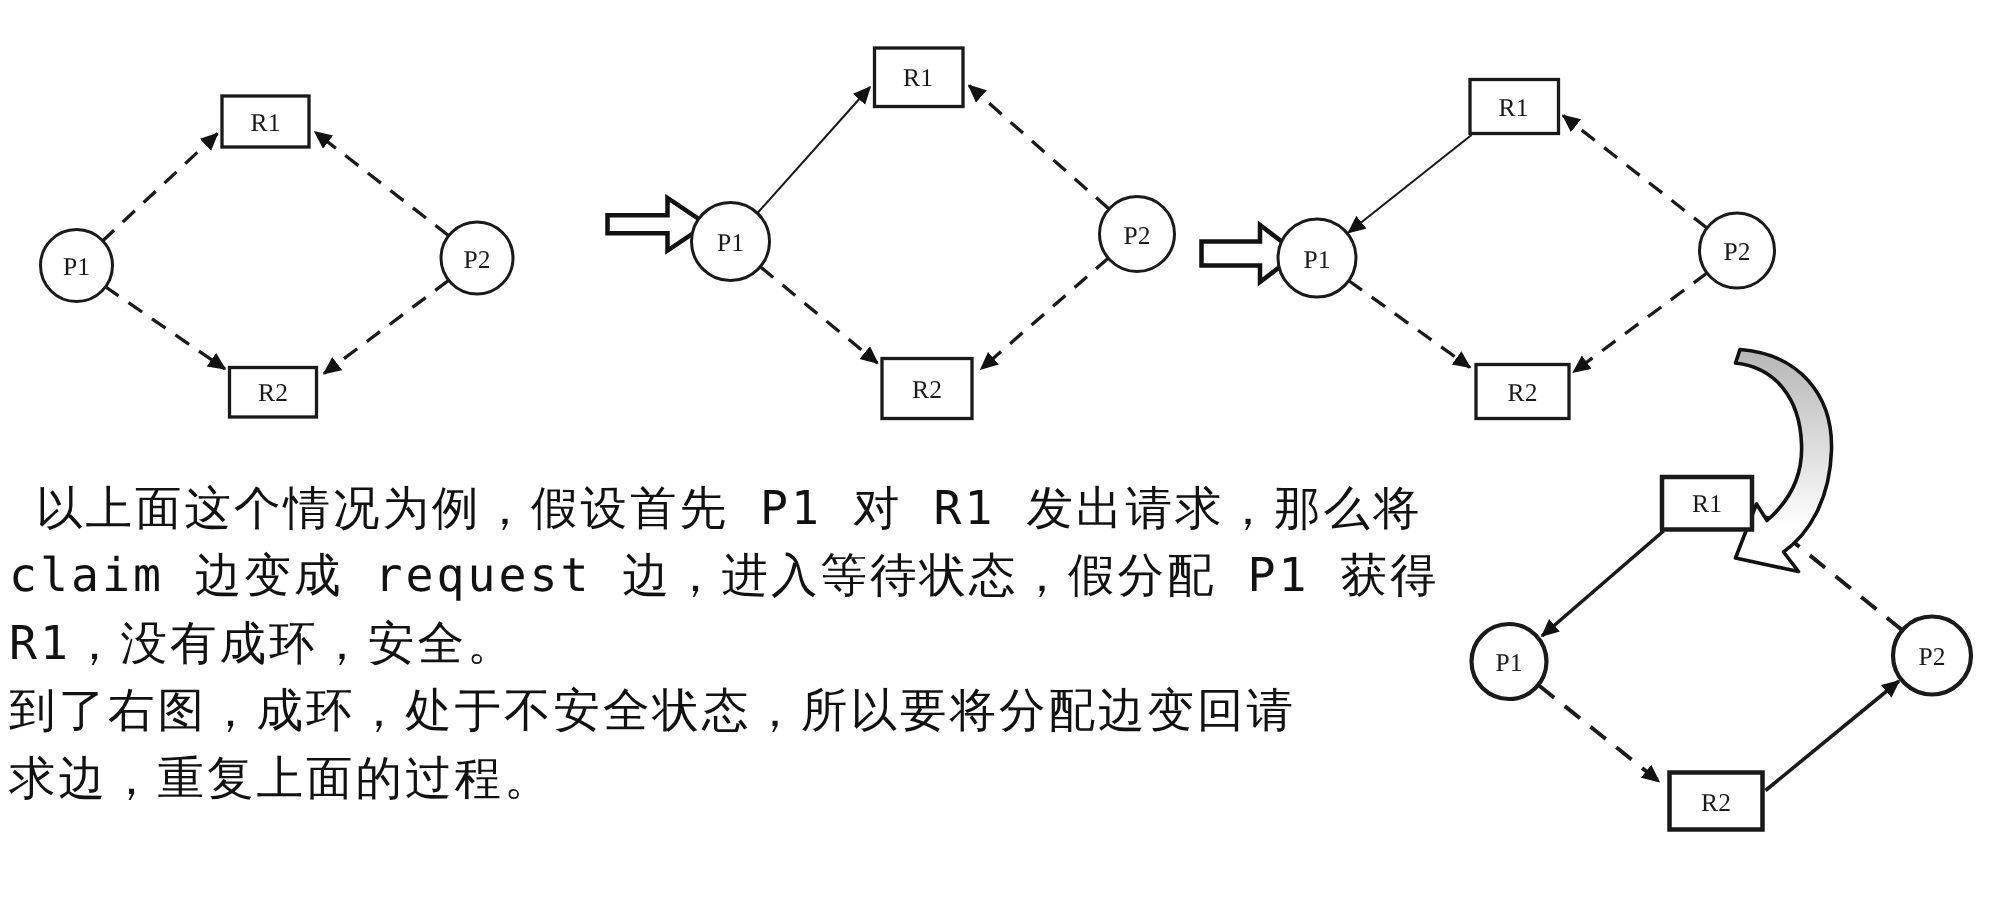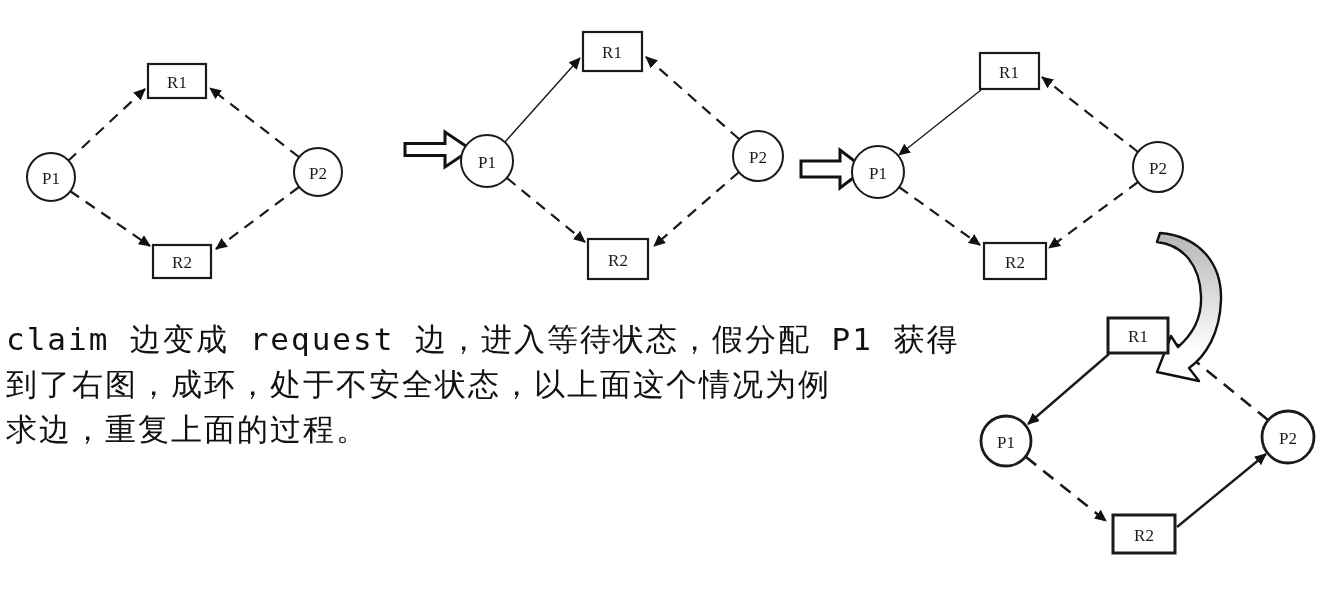--- a/index.html
+++ b/index.html
@@ -103,18 +103,20 @@
       <rect class="node-box heavy" x="1113" y="515" width="62" height="38"></rect>
       <text class="nlabel" x="1144" y="535">R2</text>
       <circle class="node-circle heavy" cx="1006" cy="441" r="25"></circle>
       <text class="nlabel" x="1006" y="442">P1</text>
       <circle class="node-circle heavy" cx="1288" cy="437" r="26"></circle>
       <text class="nlabel" x="1288" y="438">P2</text>
     </g>
   </svg>
 
   <div class="textblock">
+    <div class="tline first">以上面这个情况为例，假设首先 P1 对 R1 发出请求，那么将</div>
     <div class="tline">claim 边变成 request 边，进入等待状态，假分配 P1 获得</div>
-    <div class="tline">到了右图，成环，处于不安全状态，以上面这个情况为例</div>
+    <div class="tline">R1，没有成环，安全。</div>
+    <div class="tline">到了右图，成环，处于不安全状态，所以要将分配边变回请</div>
     <div class="tline">求边，重复上面的过程。</div>
   </div>
 
 </div>
 
 </body></html>

